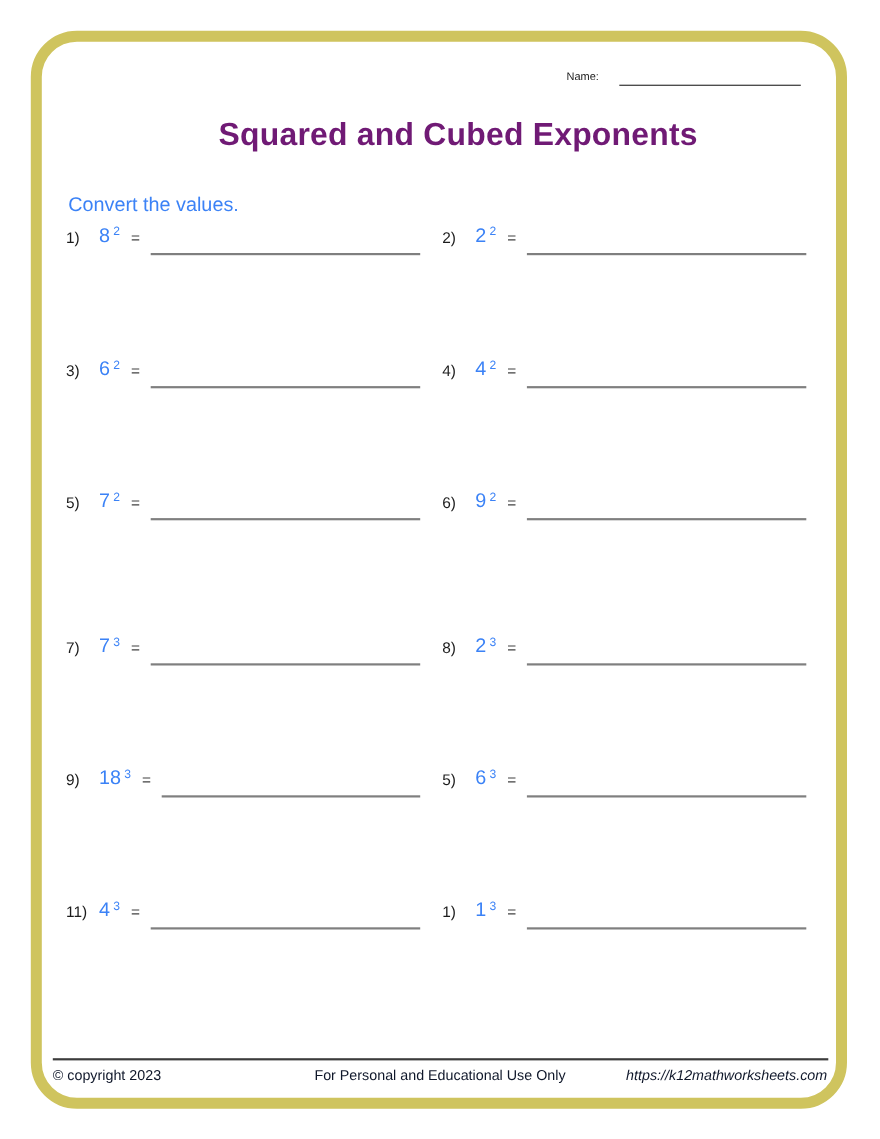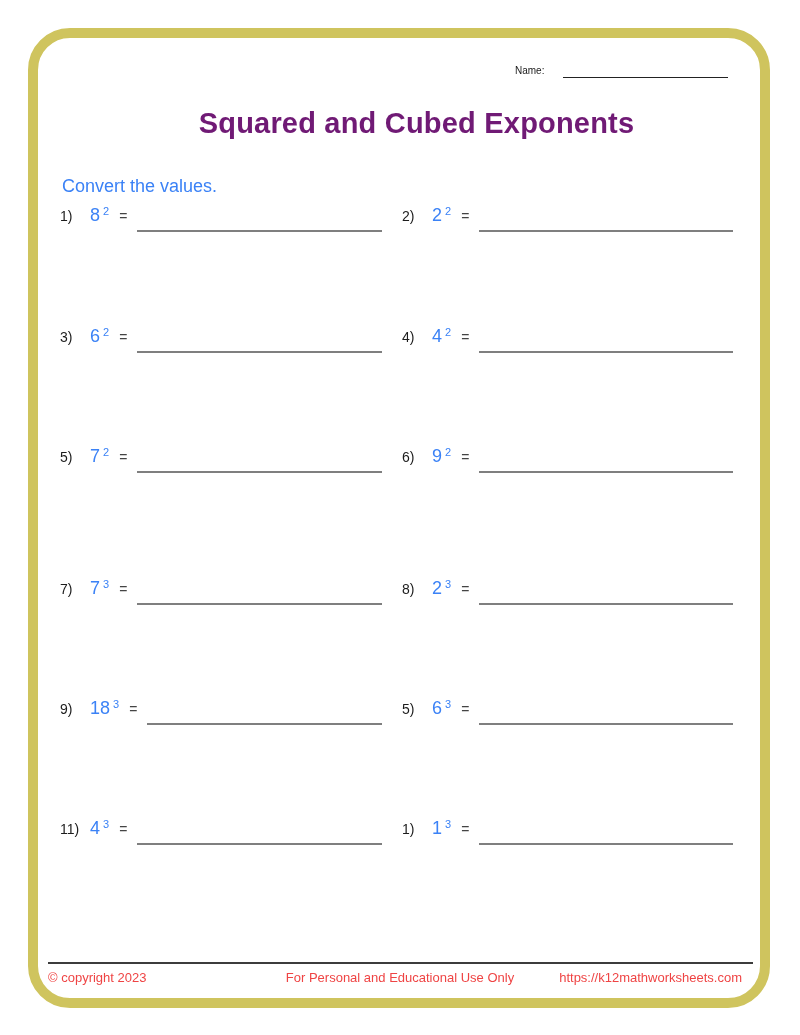--- a/index.html
+++ b/index.html
@@ -37,24 +37,24 @@
   .p-eq { font-size:14px; padding-top:3px; margin-left:10px; color:#444444; }
   .answer-line {
     flex:1 1 auto; margin-left:10px; height:27px;
     border-bottom:2px solid #7f7f7f; cursor:text;
   }
 
   .footer-sep {
     position:absolute; left:48px; top:962px; width:705px;
     border-top:2px solid #3c3c3c;
   }
-  .footer-text { position:absolute; top:970px; font-size:13px; color:#ef4444; }
+  .footer-text { position:absolute; top:970px; font-size:13px; color:#0f172a; }
   .footer-copyright { left:48px; }
   .footer-usage { left:0; right:0; text-align:center; }
-  .footer-url { right:58px; }
+  .footer-url { right:48px;font-style:italic; }
 </style>
 </head>
 <body>
 
 <div class="sheet-border"></div>
 
 <div class="name-block">
   <span class="name-label">Name:</span>
   <span class="name-line"></span>
 </div>

